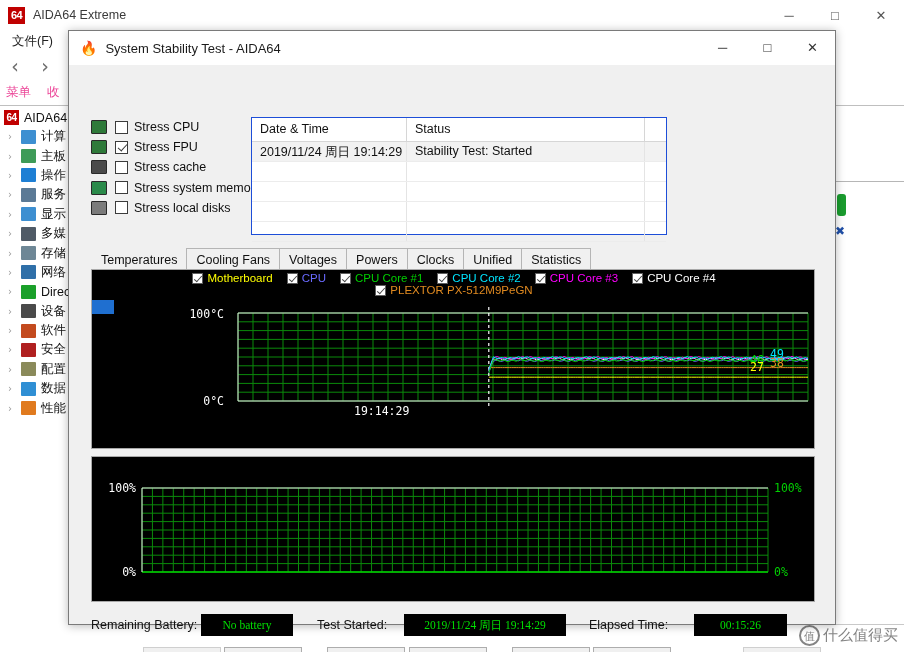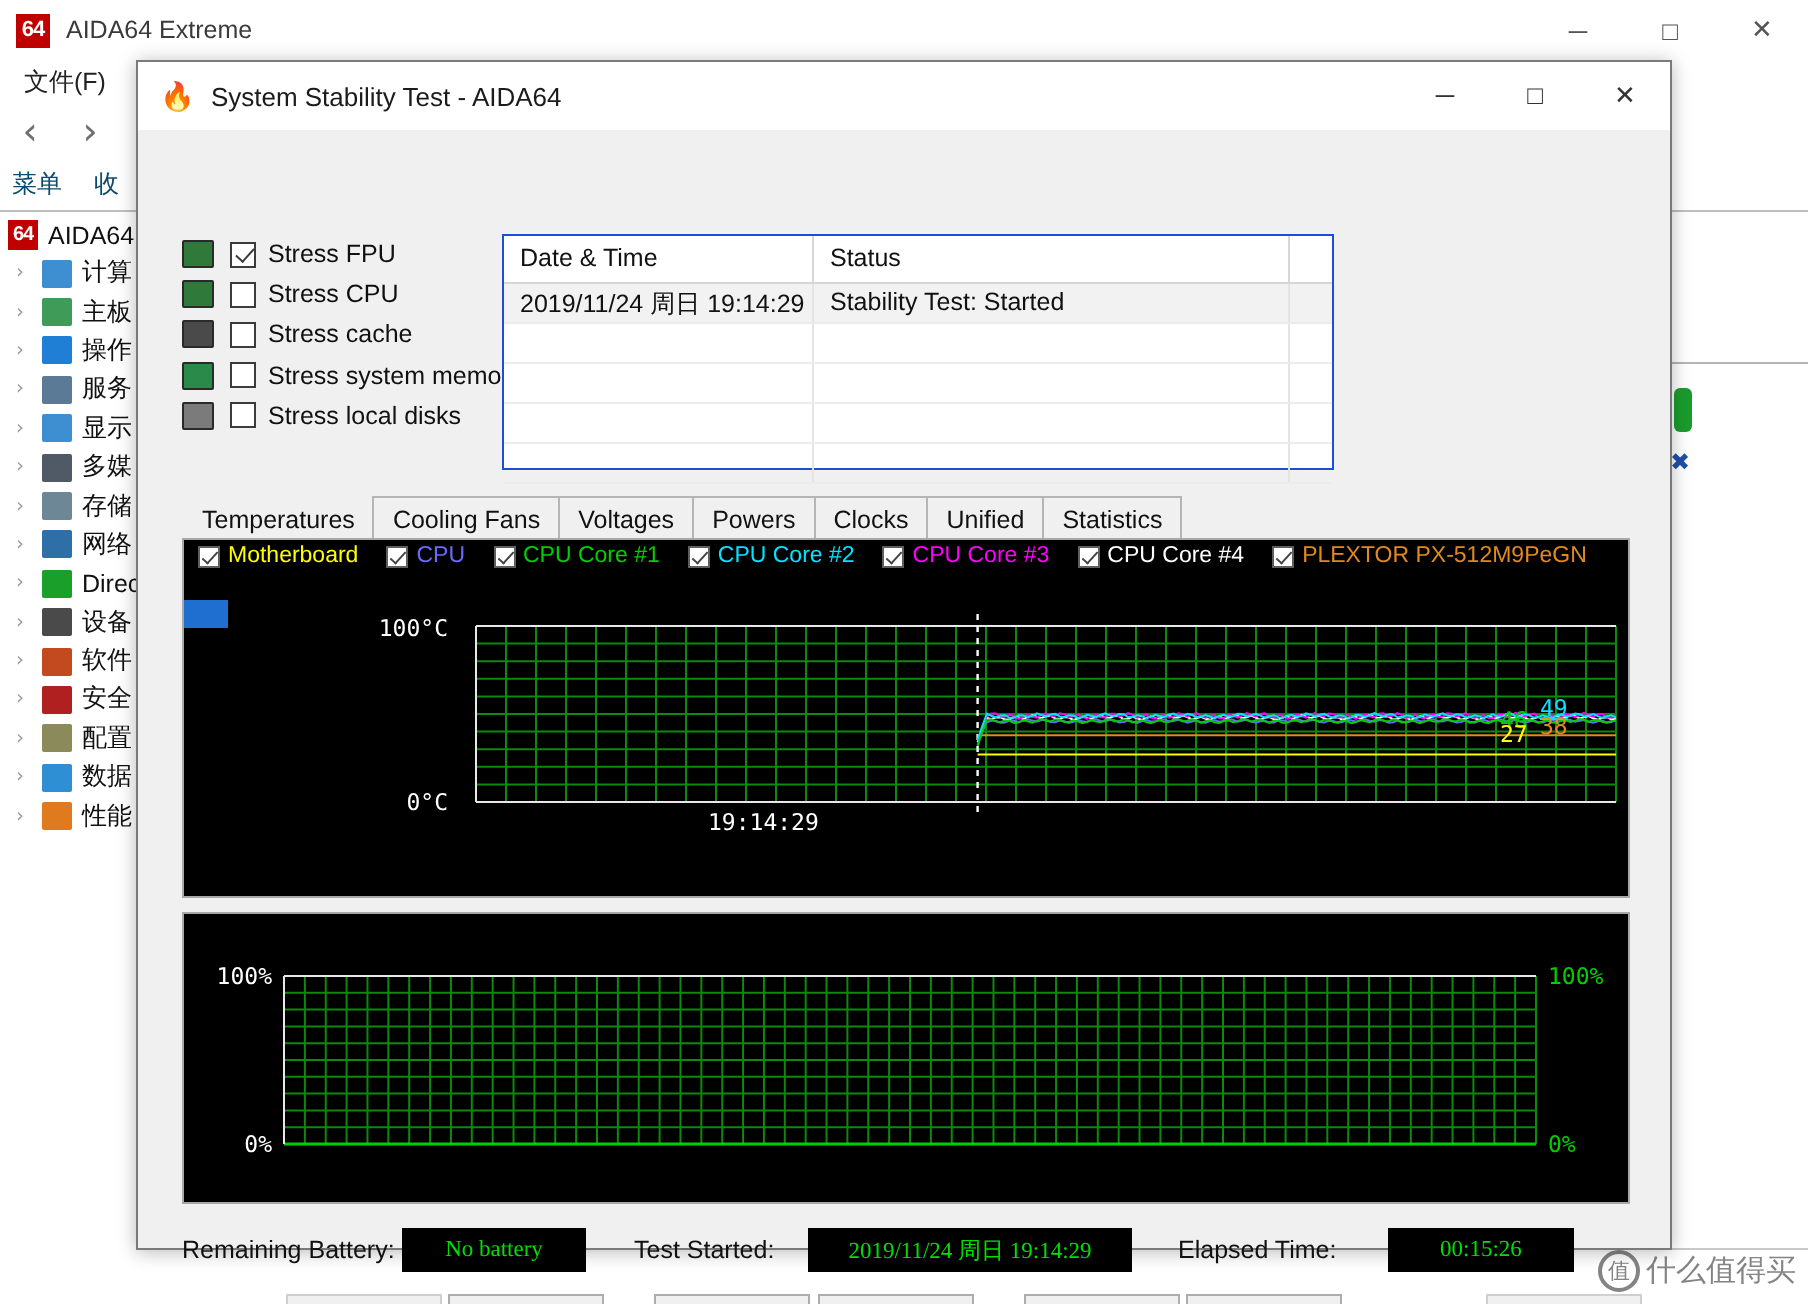--- a/index.html
+++ b/index.html
@@ -40,21 +40,21 @@
   #aida-navbar {
     position: absolute; left: 0; top: 52px; width: 904px; height: 28px;
     display: flex; align-items: center;
   }
   .nav-arrow { font-size: 19px; color: #6f6f6f; width: 30px; text-align: center; font-family: "DejaVu Sans", sans-serif; }
 
   #aida-tabrow {
     position: absolute; left: 0; top: 80px; width: 904px; height: 26px;
     display: flex; align-items: flex-end; border-bottom: 1px solid #bfbfbf;
   }
-  .aida-tab { font-size: 12.5px; color: #0c4a6e; padding: 2px 10px 4px 6px; }
+  .aida-tab { font-size: 12.5px; color: #ec4899; padding: 2px 10px 4px 6px; }
 
   #aida-tree {
     position: absolute; left: 0; top: 106px; width: 190px; height: 500px;
     background: #fff; padding-top: 2px;
   }
   .tree-root {
     display: flex; align-items: center; height: 19px; padding-left: 4px;
   }
   .tree-root .ic64 {
     width: 15px; height: 15px; background: #c00000; color: #fff;
@@ -162,21 +162,21 @@
     background: #000; border: 1px solid #a8a8a8;
   }
   #chart-usage {
     position: absolute; left: 22px; top: 391px; width: 724px; height: 146px;
     background: #000; border: 1px solid #a8a8a8;
   }
   #blue-marker { position: absolute; left: 0px; top: 30px; width: 22px; height: 14px; background: #1f6fd0; }
 
   #temp-legend {
     position: absolute; left: 0; top: 2px; width: 724px;
-    display: flex; flex-direction: row; align-items: center;
+    display: flex; flex-direction: column; align-items: center;
   }
   .leg-line { display: flex; align-items: center; justify-content: center; }
   .leg-item { display: flex; align-items: center; margin: 0 7px; }
   .leg-cb {
     width: 11px; height: 11px; background: #fff; border: 1px solid #5e5e5e;
     margin-right: 4px; position: relative; flex: 0 0 11px;
   }
   .leg-cb::after {
     content: ""; position: absolute; left: 3px; top: 0.5px;
     width: 3px; height: 7px; border: solid #444; border-width: 0 1.4px 1.4px 0;
@@ -346,27 +346,27 @@
       <div class="dlg-winbtn" id="dlg-min">─</div>
       <div class="dlg-winbtn" id="dlg-max">□</div>
       <div class="dlg-winbtn" id="dlg-close">✕</div>
     </div>
 
     <div id="dlg-body">
 
       <div id="stress-list">
           <div class="stress-row">
             <div class="stress-ic" style="background: rgb(47, 122, 58); border: 1px solid rgb(42, 42, 42);"></div>
+            <div class="cbx"></div>
+            <div class="stress-lbl">Stress CPU</div>
+          </div>
+          <div class="stress-row">
+            <div class="stress-ic" style="background: rgb(47, 122, 58); border: 1px solid rgb(42, 42, 42);"></div>
             <div class="cbx on"></div>
             <div class="stress-lbl">Stress FPU</div>
-          </div>
-          <div class="stress-row">
-            <div class="stress-ic" style="background: rgb(47, 122, 58); border: 1px solid rgb(42, 42, 42);"></div>
-            <div class="cbx"></div>
-            <div class="stress-lbl">Stress CPU</div>
           </div>
           <div class="stress-row">
             <div class="stress-ic" style="background: rgb(74, 74, 74); border: 1px solid rgb(42, 42, 42);"></div>
             <div class="cbx"></div>
             <div class="stress-lbl">Stress cache</div>
           </div>
           <div class="stress-row">
             <div class="stress-ic" style="background: rgb(42, 138, 74); border: 1px solid rgb(42, 42, 42);"></div>
             <div class="cbx"></div>
             <div class="stress-lbl">Stress system memory</div>

